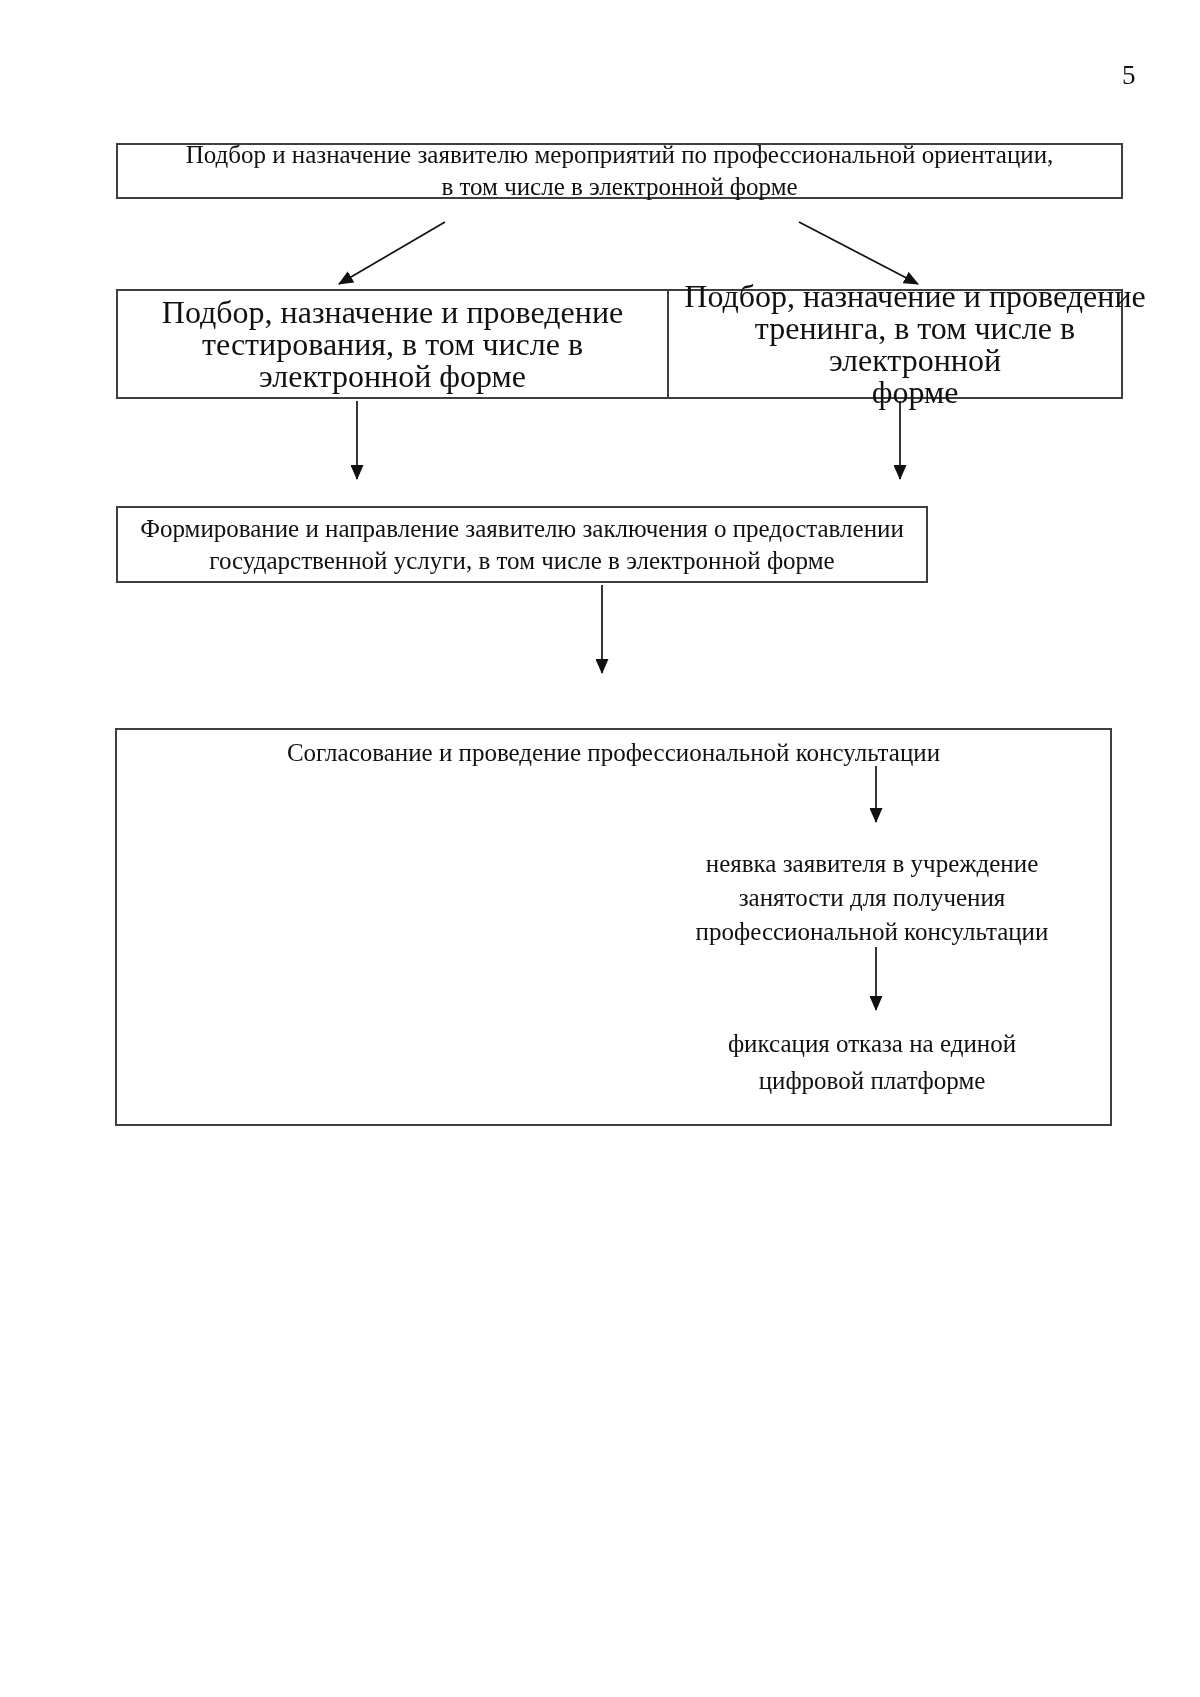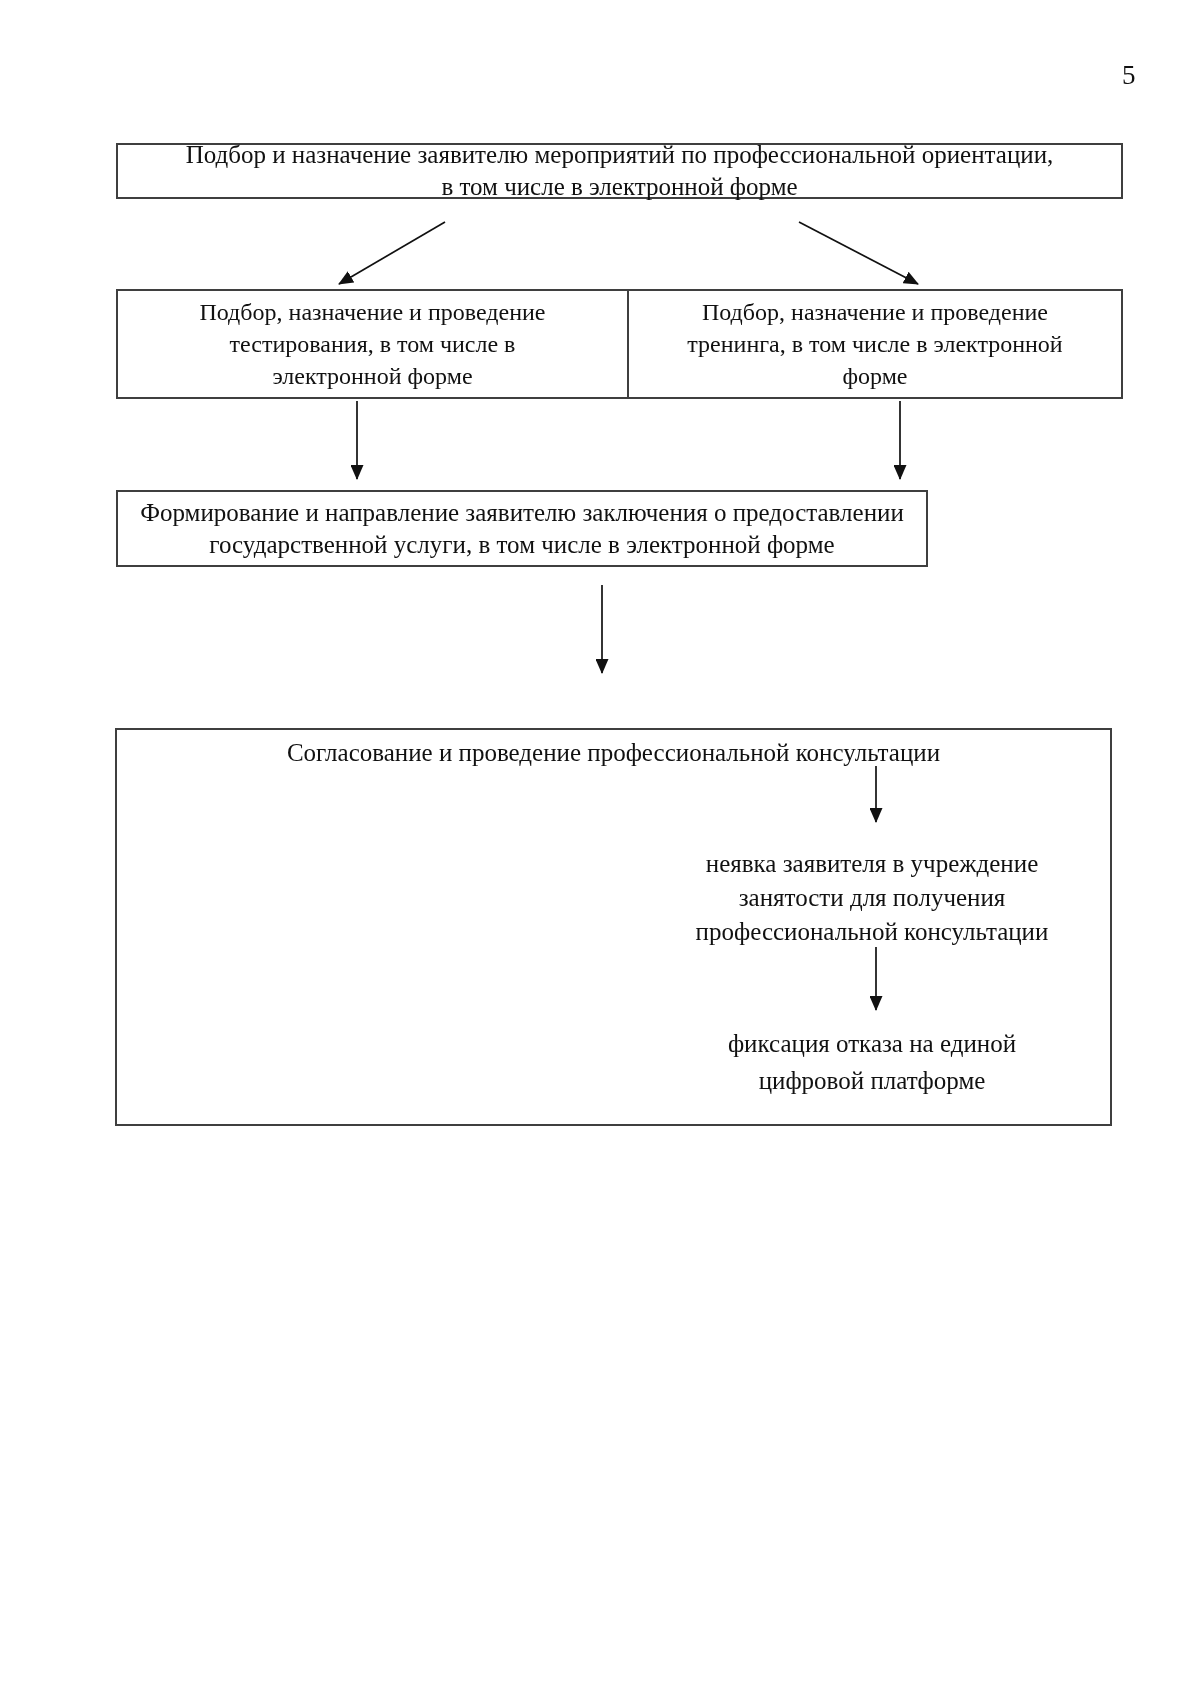--- a/index.html
+++ b/index.html
@@ -45,22 +45,23 @@
     background: #ffffff;
   }
   .node-cell {
     flex: 0 0 auto;
     box-sizing: border-box;
     display: flex;
     align-items: center;
     justify-content: center;
     text-align: center;
     white-space: pre-line;
-    font-size: 24px;
+    font-size: 32px;
     line-height: 32px;
+    margin-left: 20px;
   }
   .node-cell + .node-cell {
     border-left: 2px solid #3f3f3f;
   }
   .container-node {
     position: absolute;
     border: 2px solid #3f3f3f;
     box-sizing: border-box;
     background: #ffffff;
   }
@@ -92,21 +93,21 @@
 
   <div class="node-row" style="left:116px; top:289px; width:1007px; height:110px;">
     <div class="node-cell" style="width:509px;">Подбор, назначение и проведение
 тестирования, в том числе в
 электронной форме</div>
     <div class="node-cell" style="width:494px;">Подбор, назначение и проведение
 тренинга, в том числе в электронной
 форме</div>
   </div>
 
-  <div class="node" style="left:116px; top:490px; width:812px; height:77px;">Формирование и направление заявителю заключения о предоставлении
+  <div class="node" style="left:116px; top:506px; width:812px; height:77px;">Формирование и направление заявителю заключения о предоставлении
 государственной услуги, в том числе в электронной форме</div>
 
   <div class="container-node" style="left:115px; top:728px; width:997px; height:398px;">
     <div class="inner-text" style="left:0; top:7px; width:100%; line-height:32px;">Согласование и проведение профессиональной консультации</div>
     <div class="inner-text" style="left:505px; top:295px; width:500px; line-height:37px;">фиксация отказа на единой
 цифровой платформе</div>
     <div class="inner-text" style="left:505px; top:117px; width:500px; line-height:34px;">неявка заявителя в учреждение
 занятости для получения
 профессиональной консультации</div>
   </div>

